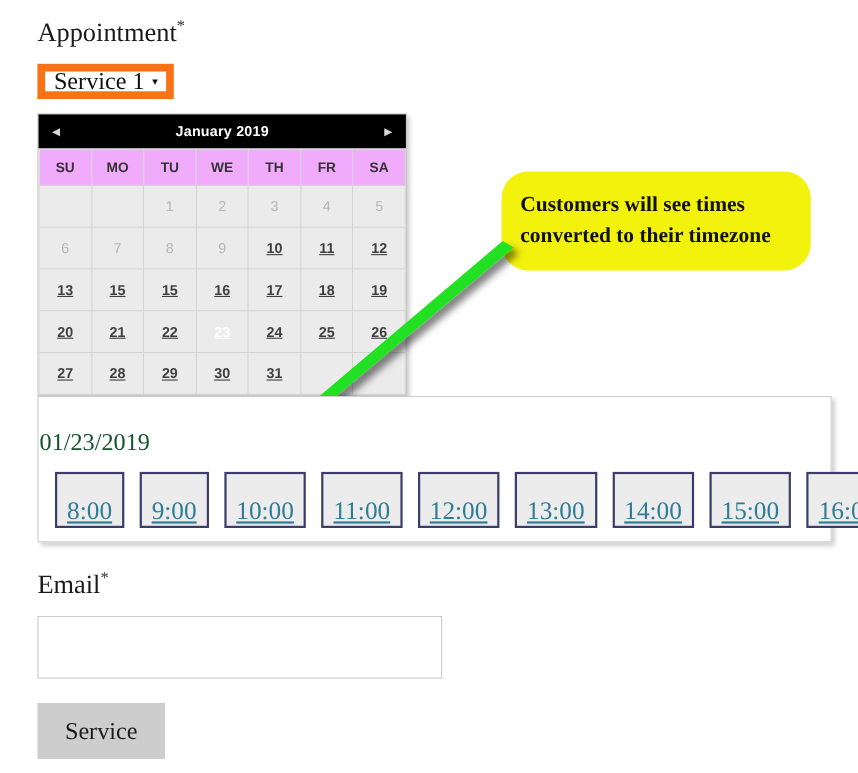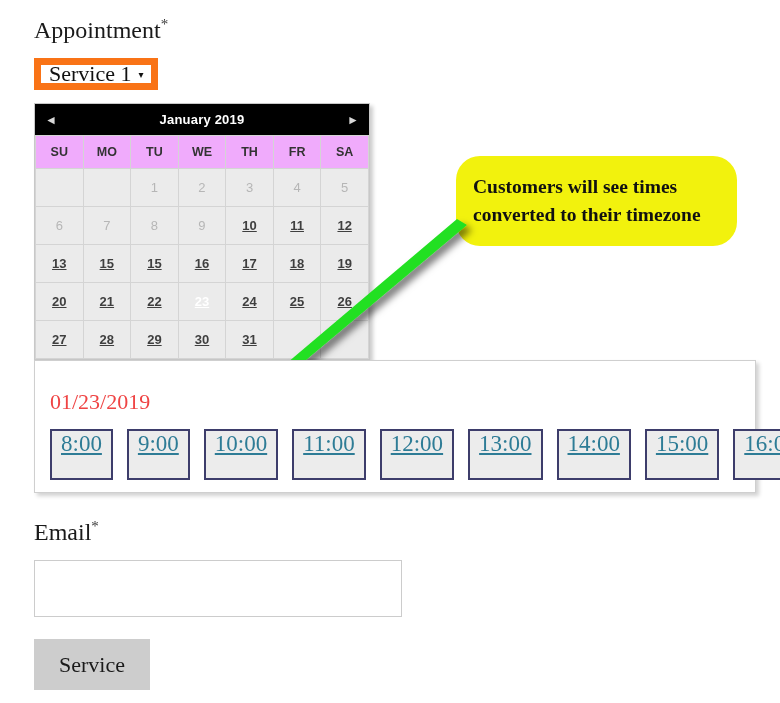--- a/index.html
+++ b/index.html
@@ -139,41 +139,41 @@
     top: 360px;
     width: 722px;
     height: 133px;
     box-sizing: border-box;
     background: #ffffff;
     border: 1px solid #cfcfcf;
     box-shadow: 3px 3px 4px rgba(0,0,0,0.18);
   }
   .slots-date {
     position: absolute;
-    left: 15px;
+    left: 1px;
     top: 28px;
     font-family: "Liberation Serif", serif;
     font-size: 22px;
-    color: #ef4444;
+    color: #14532d;
   }
   .slots-row {
     position: absolute;
     left: 15px;
     top: 68px;
     display: flex;
     gap: 14px;
   }
   .slot {
     box-sizing: border-box;
     min-width: 62px;
     height: 51px;
     background: #ececec;
     border: 2px solid #3d3d6b;
     display: flex;
-    align-items: flex-start;
+    align-items: flex-end;
     justify-content: center;
     padding: 0 9px;
     cursor: pointer;
   }
   .slot span {
     font-family: "Liberation Serif", serif;
     font-size: 23px;
     color: #2e7c96;
     text-decoration: underline;
   }

